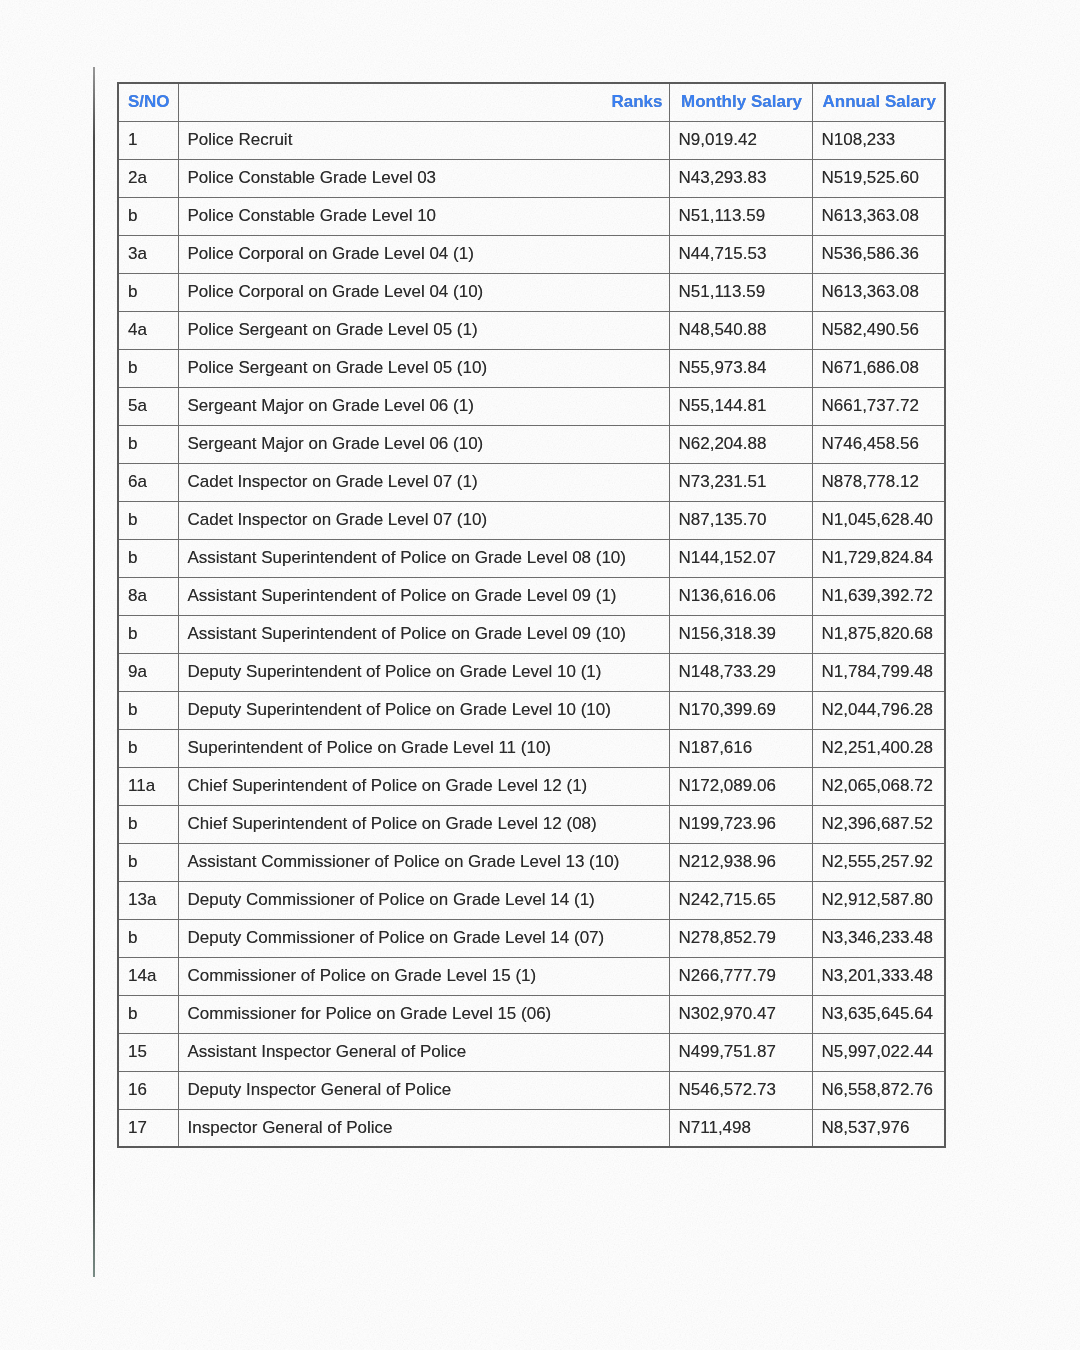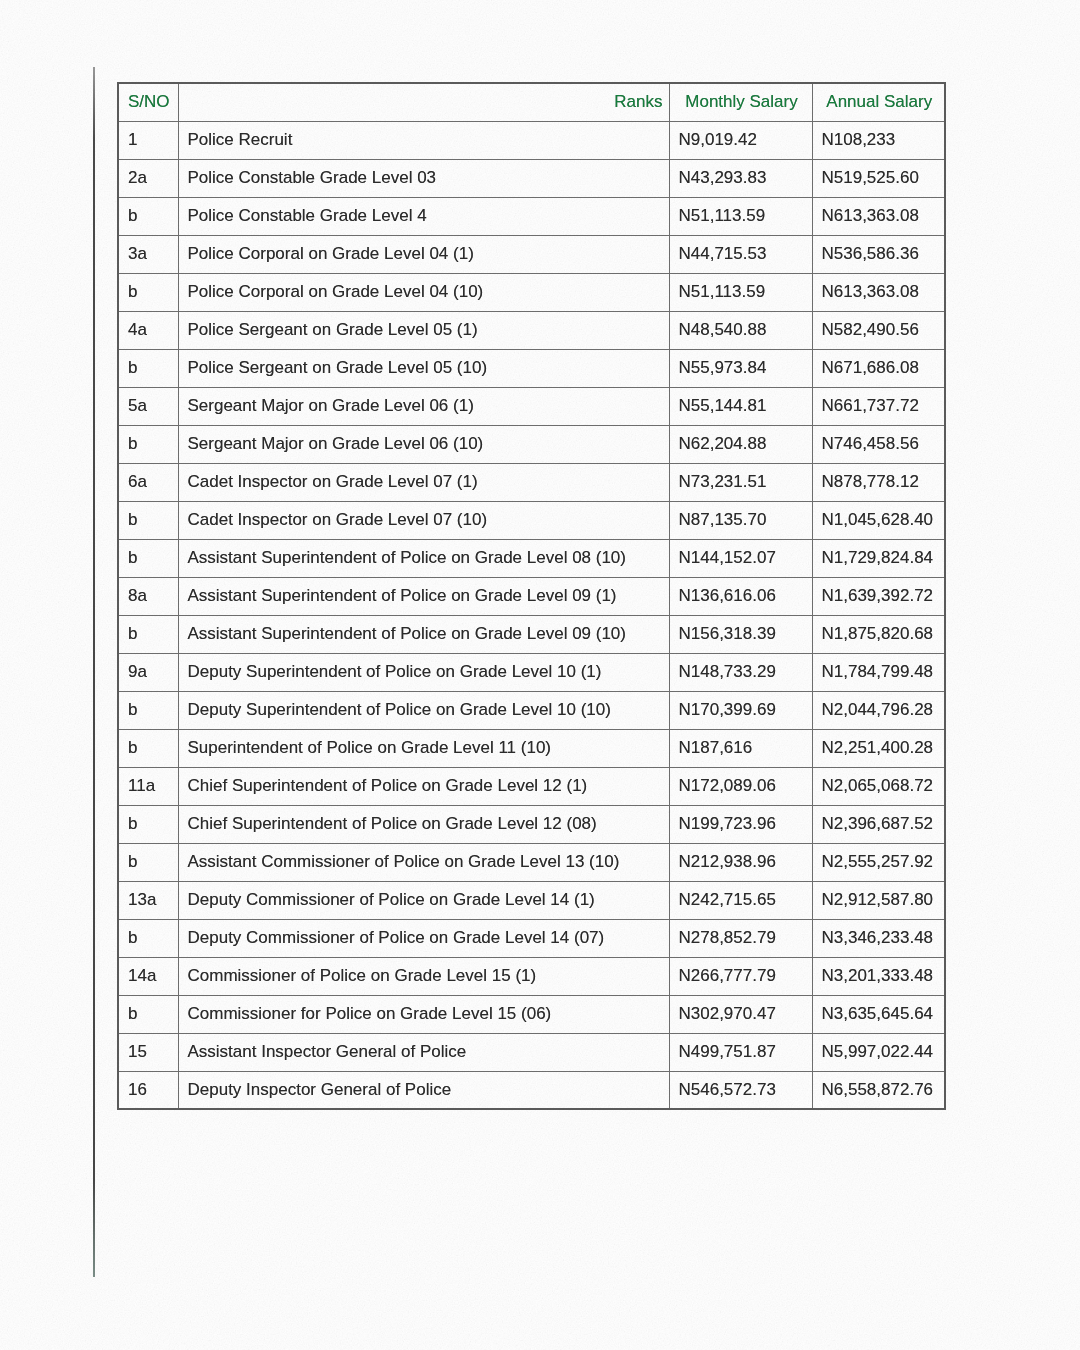--- a/index.html
+++ b/index.html
@@ -28,21 +28,21 @@
   table.salary{border:2px solid #5c5c5c;}
   table.salary tr{border-top:1px solid #8d8d8d;}
   th,td{
     height:38px;box-sizing:border-box;
     padding:2px 6px 2px 9px;
     font-size:17px;color:#2b2b2b;
     text-shadow:0 0 .6px rgba(30,30,30,.55);
     white-space:nowrap;overflow:hidden;
     font-weight:400;text-align:left;vertical-align:middle;
   }
-  thead th{font-weight:400;color:#15803d;}
+  thead th{font-weight:700;color:#3b82f6;}
   thead th.c-rank{text-align:right;}
   thead th.c-monthly, thead th.c-annual{text-align:center;padding-left:8px;}
   col.w-sno{width:60px;} col.w-rank{width:491px;} col.w-monthly{width:143px;} col.w-annual{width:133px;}
 </style>
 </head>
 <body>
 
 <svg class="grain" xmlns="http://www.w3.org/2000/svg" width="1080" height="1350">
   <filter id="noiseF">
     <feTurbulence type="fractalNoise" baseFrequency="0.82" numOctaves="2" stitchTiles="stitch"></feTurbulence>
@@ -76,21 +76,21 @@
         <td>N108,233</td>
       </tr>
       <tr>
         <td>2a</td>
         <td>Police Constable Grade Level 03</td>
         <td>N43,293.83</td>
         <td>N519,525.60</td>
       </tr>
       <tr>
         <td>b</td>
-        <td>Police Constable Grade Level 4</td>
+        <td>Police Constable Grade Level 10</td>
         <td>N51,113.59</td>
         <td>N613,363.08</td>
       </tr>
       <tr>
         <td>3a</td>
         <td>Police Corporal on Grade Level 04 (1)</td>
         <td>N44,715.53</td>
         <td>N536,586.36</td>
       </tr>
       <tr>
@@ -218,14 +218,20 @@
         <td>Assistant Inspector General of Police</td>
         <td>N499,751.87</td>
         <td>N5,997,022.44</td>
       </tr>
       <tr>
         <td>16</td>
         <td>Deputy Inspector General of Police</td>
         <td>N546,572.73</td>
         <td>N6,558,872.76</td>
       </tr>
+      <tr>
+        <td>17</td>
+        <td>Inspector General of Police</td>
+        <td>N711,498</td>
+        <td>N8,537,976</td>
+      </tr>
     </tbody>
 </table>
 
 </body></html>

